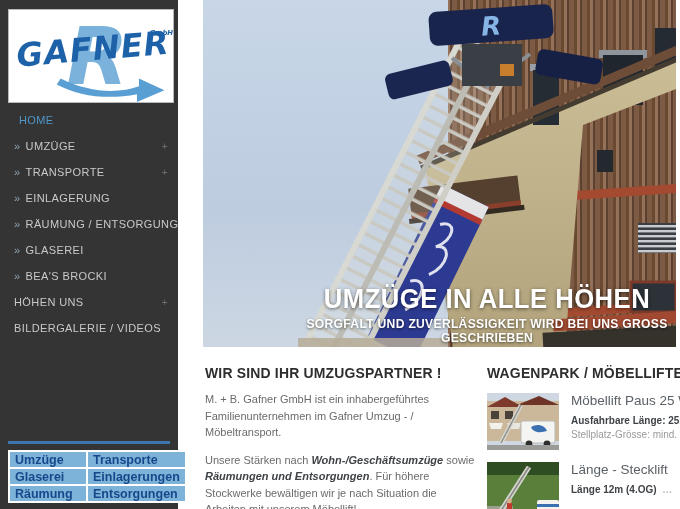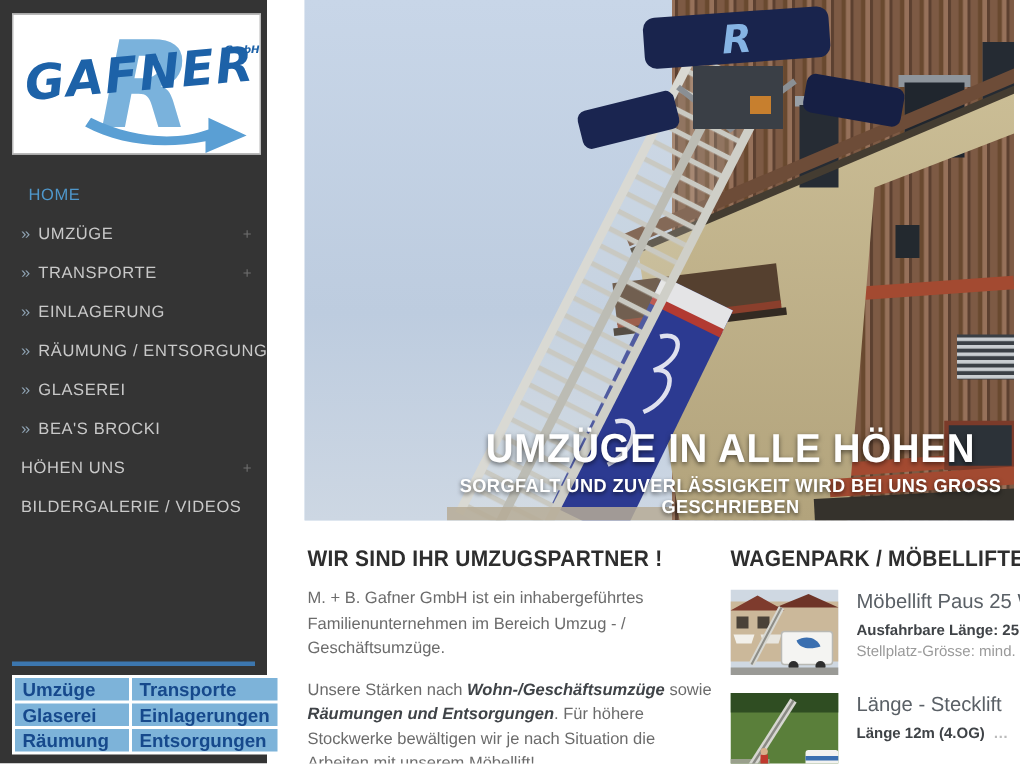--- a/index.html
+++ b/index.html
@@ -4,21 +4,21 @@
 <style>
   html,body{margin:0;padding:0;}
   body{width:680px;height:509px;overflow:hidden;position:relative;background:#fff;
        font-family:"Liberation Sans","DejaVu Sans",sans-serif;}
 
   
   .sidebar{position:absolute;left:0;top:0;width:178px;height:509px;background:#343434;}
   .logo{display:block;margin:9px 3px 0 8px;width:166px;height:94px;background:#fff;
         border:1px solid #b9b9b9;box-sizing:border-box;cursor:pointer;}
   .logo svg{display:block;width:100%;height:100%;}
-  .nav{margin-top:14px;}
+  .nav{margin-top:4px;}
   .nav ul{list-style:none;margin:0;padding:0;}
   .nav li{position:relative;padding:7px 14px;font-size:11px;letter-spacing:.4px;
           color:#c9c9c9;cursor:pointer;white-space:nowrap;}
   .nav li.active{color:#4f97cb;}
   .nav .pre{color:#8fa3b3;margin-right:5px;}
   .nav .plus{position:absolute;right:10px;top:8px;color:#6f6f6f;font-size:10px;}
   .side-rule{position:absolute;left:8px;top:441px;width:162px;height:3px;background:#3c76ae;}
   .services{position:absolute;left:8px;top:450px;border-collapse:separate;border-spacing:2px;
             background:#fff;}
   .services td{background:#7db3d9;color:#16498c;font-weight:bold;font-size:12.5px;
@@ -203,21 +203,21 @@
     <div class="dots">
       <span class="active"></span>
       <span></span>
       <span></span>
     </div>
   </div>
 </section>
 
 <article class="about">
   <h2 class="sec">WIR SIND IHR UMZUGSPARTNER !</h2>
-  <p>M. + B. Gafner GmbH ist ein inhabergeführtes Familienunternehmen im Bereich Umzug - / Geschäftsumzüge.</p>
+  <p>M. + B. Gafner GmbH ist ein inhabergeführtes Familienunternehmen im Gafner Umzug - / Möbeltransport.</p>
   <p><span>Unsere Stärken nach </span><strong>Wohn-/Geschäftsumzüge</strong><span> sowie </span><strong>Räumungen und Entsorgungen</strong><span>. Für höhere Stockwerke bewältigen wir je nach Situation die Arbeiten mit unserem Möbellift!</span></p>
 
 </article>
 
 <aside class="fleet">
   <h2 class="sec">WAGENPARK / MÖBELLIFTE</h2>
 
   <div class="item">
     <div class="thumb">
       <svg viewBox="0 0 72 57" width="72" height="57">

